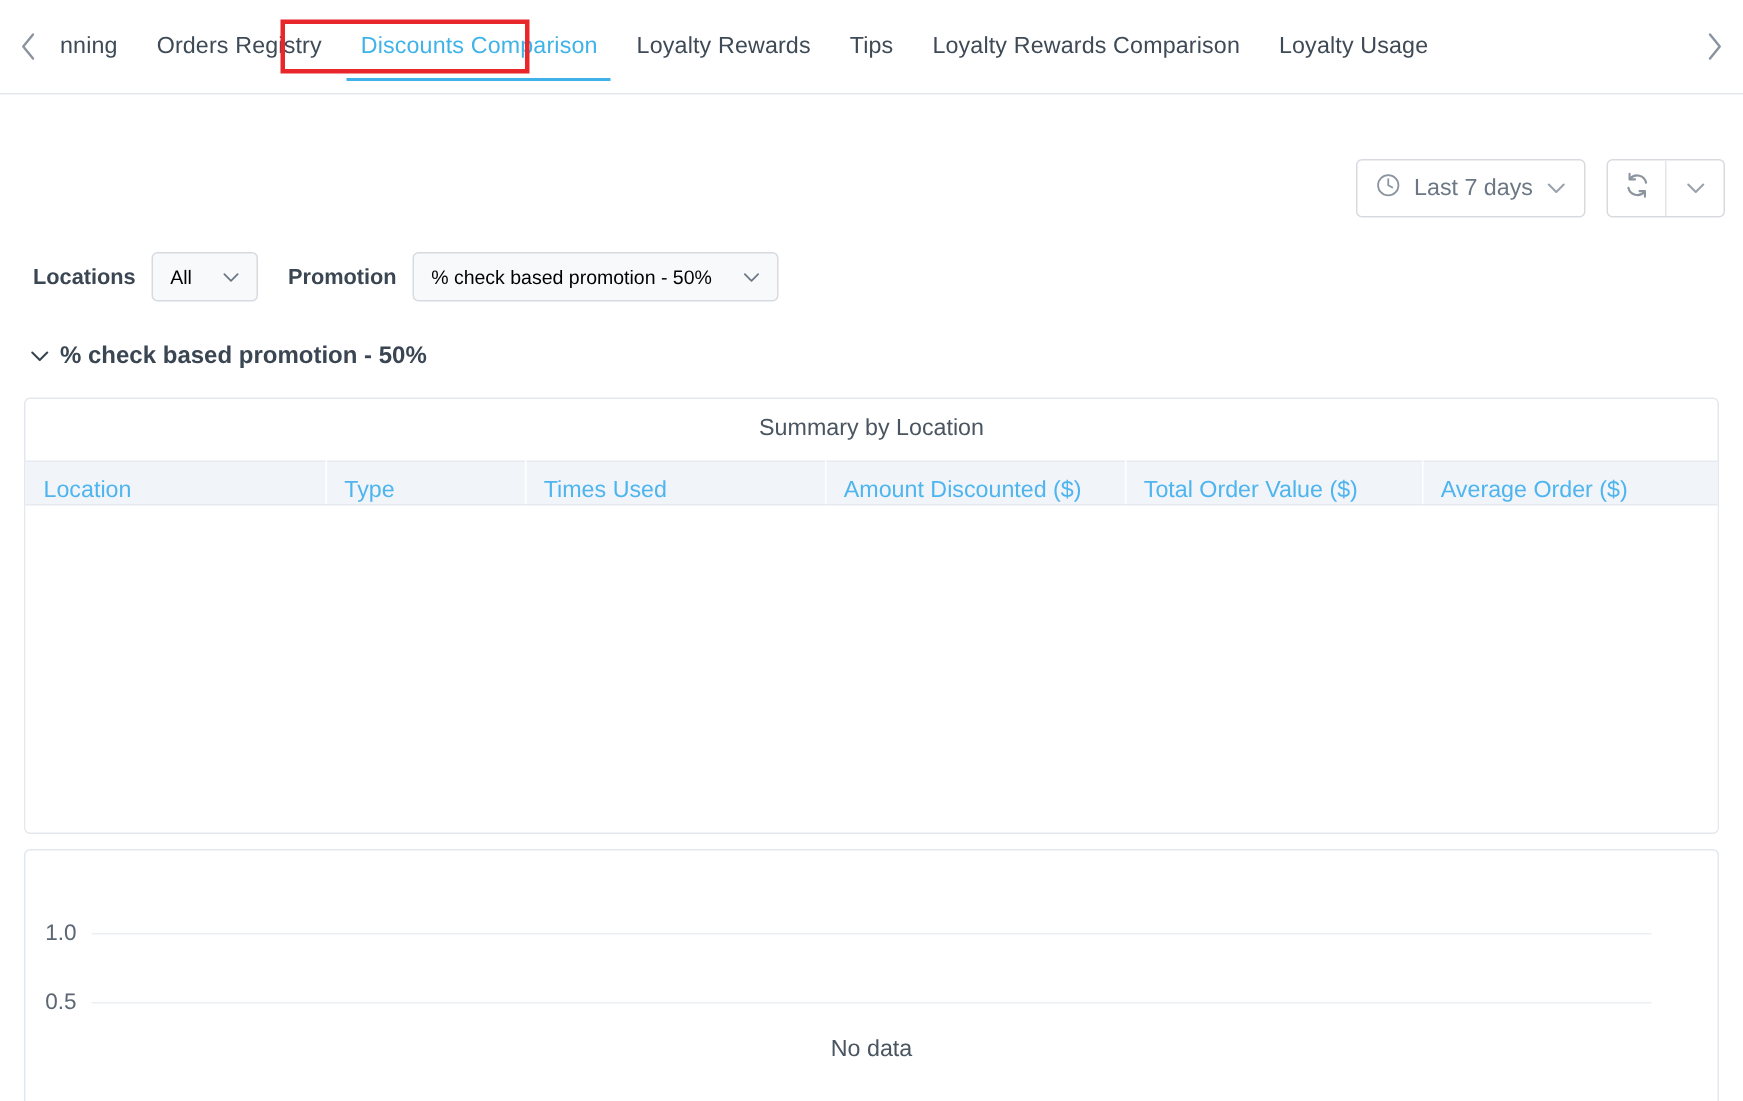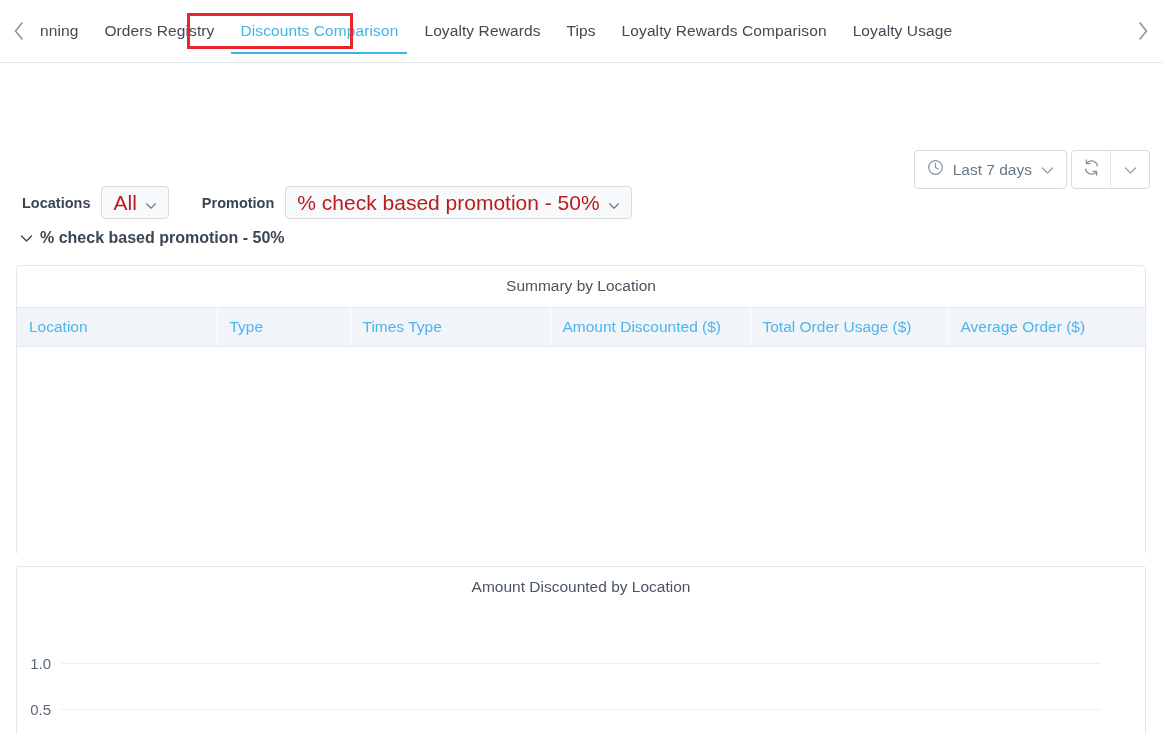--- a/index.html
+++ b/index.html
@@ -90,22 +90,21 @@
     pointer-events: none;
   }
 
   
   .toolbar {
     position: absolute;
     right: 12px;
     top: 106px;
     display: flex;
     align-items: flex-start;
-    gap: 4px;
-    margin-top: 44px;
+    gap: 14px;
   }
   .daterange {
     display: flex;
     align-items: center;
     height: 37px;
     border: 1px solid #d7dbe0;
     border-radius: 4px;
     background: #fff;
     padding: 0 12px;
     gap: 9px;
@@ -134,44 +133,44 @@
   .refreshgrp .seg + .seg { border-left: 1px solid #e2e5e9; }
   .chev {
     display: inline-block;
     color: #9aa3ad;
   }
 
   
   .filters {
     position: absolute;
     left: 22px;
-    top: 186px;
+    top: 168px;
     display: flex;
     align-items: center;
     gap: 0px;
   }
   .filter-label {
     font-size: 14.5px;
     font-weight: bold;
     color: #3b4653;
     margin-right: 11px;
   }
-  .filter-label.second { margin-left: 33px; }
+  .filter-label.second { margin-left: 20px; }
   .select {
     display: inline-flex;
     align-items: center;
-    gap: 8px;
+    gap: 20px;
     height: 33px;
     box-sizing: border-box;
     padding: 0 11px;
     border: 1px solid #d7dbe0;
     border-radius: 4px;
     background: #f7f9fb;
-    font-size: 21px;
-    color: #b91c1c;
+    font-size: 13px;
+    color: #000000;
     cursor: pointer;
     white-space: nowrap;
   }
 
   
   .section-heading {
     position: absolute;
     left: 20px;
     top: 229px;
     display: flex;
@@ -208,21 +207,21 @@
     width: 100%;
     border-collapse: collapse;
     table-layout: fixed;
   }
   table.summary thead th {
     background: #f1f4f8;
     color: #4eb5ef;
     font-weight: normal;
     font-size: 15.5px;
     text-align: left;
-    padding: 10px 0 10px 12px;
+    padding: 10px 0 0 12px;
     border-right: 1px solid #ffffff;
     border-top: 1px solid #e6eaf0;
     border-bottom: 1px solid #e6eaf0;
     white-space: nowrap;
   }
   table.summary thead th:last-child { border-right: none; }
   table.summary tbody td {
     height: 214px;
     background: #fff;
     border: none;
@@ -386,36 +385,35 @@
       <col style="width:133px">
       <col style="width:200px">
       <col style="width:200px">
       <col style="width:198px">
       <col style="width:197px">
     </colgroup>
     <thead>
       <tr>
         <th>Location</th>
         <th>Type</th>
-        <th>Times Type</th>
+        <th>Times Used</th>
         <th>Amount Discounted ($)</th>
-        <th>Total Order Usage ($)</th>
+        <th>Total Order Value ($)</th>
         <th>Average Order ($)</th>
       </tr>
     </thead>
     <tbody>
       <tr>
         <td colspan="6"></td>
       </tr>
     </tbody>
   </table>
 </div>
 
 <div class="card" id="card-chart">
-  <div class="card-title">Amount Discounted by Location</div>
   <div class="chart">
     <div class="gridline" style="top:53px"></div>
     <div class="gridline" style="top:99px"></div>
 
     <div class="ytick" style="top:53px">1.0</div>
     <div class="ytick" style="top:99px">0.5</div>
 
     <div class="nodata" style="top:122px">No data</div>
   </div>
 </div>

